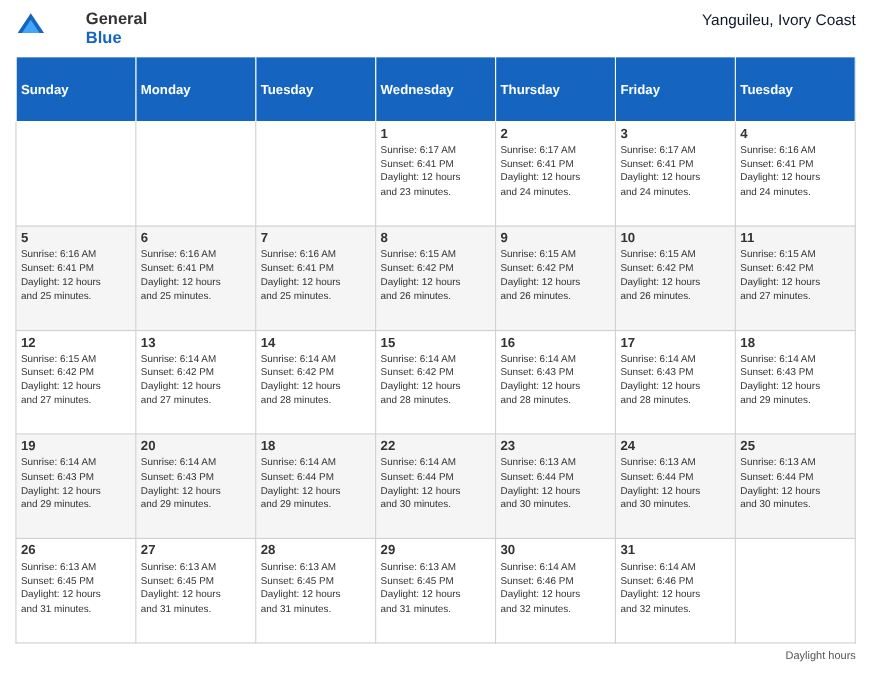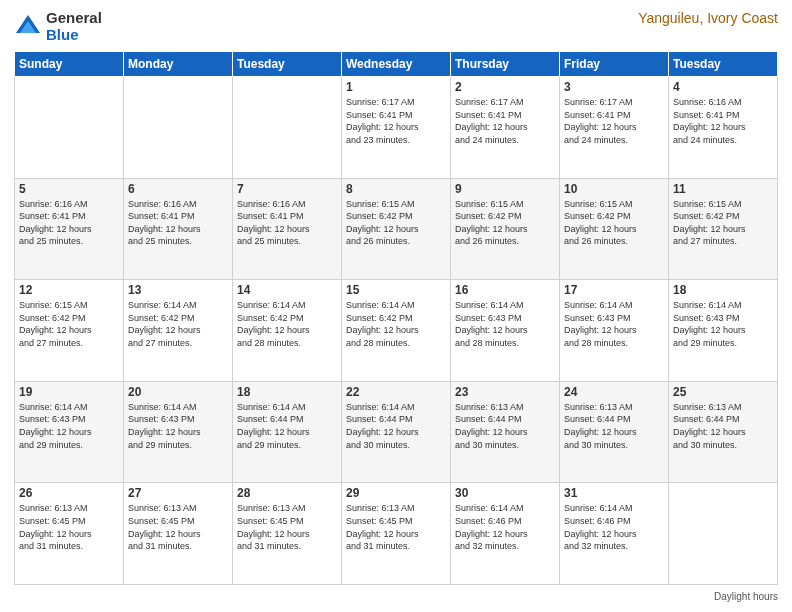--- a/index.html
+++ b/index.html
@@ -18,21 +18,22 @@
       padding: 10px 14px 10px 14px;
     }
     .header {
       display: flex;
       justify-content: space-between;
       align-items: flex-start;
       margin-bottom: 8px;
     }
     .logo {
       display: flex;
-      align-items: center;
+      align-items: flex-start;
+      gap: 32px;
     }
     .logo-text {
       display: flex;
       flex-direction: column;
       font-size: 15px;
       font-weight: bold;
       line-height: 1.1;
     }
     .logo-general { color: #333; }
     .logo-blue { color: #1565c0; }
@@ -45,33 +46,33 @@
       text-align: right;
     }
     .month-title {
       font-size: 32px;
       font-weight: bold;
       color: #333;
       line-height: 1.1;
     }
     .subtitle {
       font-size: 14px;
-      color: #a16207;
+      color: #0f172a;
     }
     .calendar {
       width: 100%;
       border-collapse: collapse;
       flex: 1;
     }
     .calendar th {
       background: #1565c0;
       color: #fff;
       font-size: 12px;
       font-weight: bold;
-      padding: 5px 4px;
+      padding: 22px 4px;
       text-align: left;
       border: 1px solid #fff;
     }
     .calendar td {
       border: 1px solid #d0d0d0;
       vertical-align: top;
       padding: 3px 4px;
       font-size: 9.5px;
       color: #333;
       width: calc(100% / 7);

